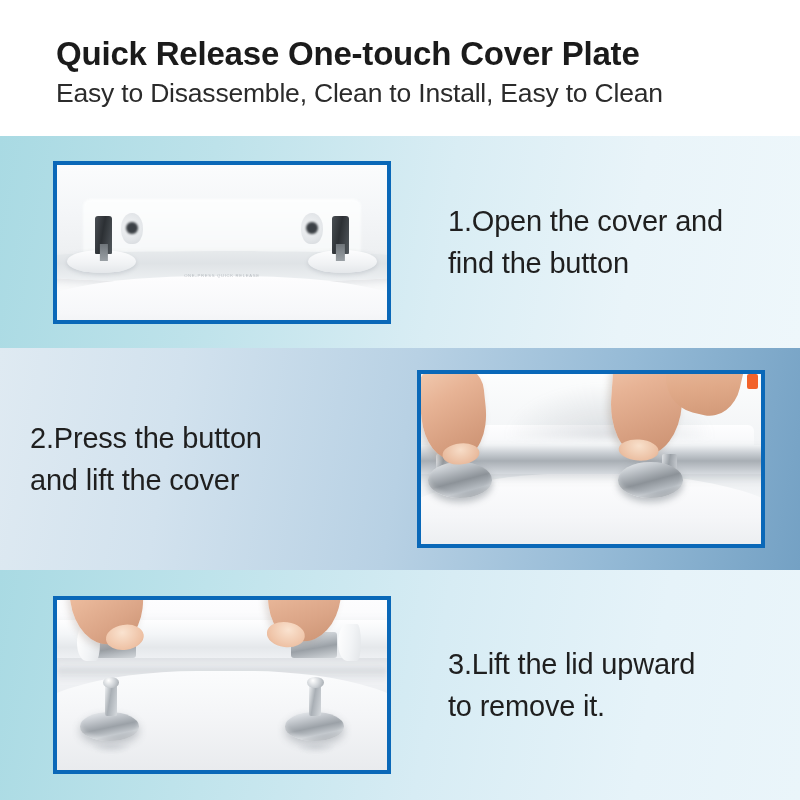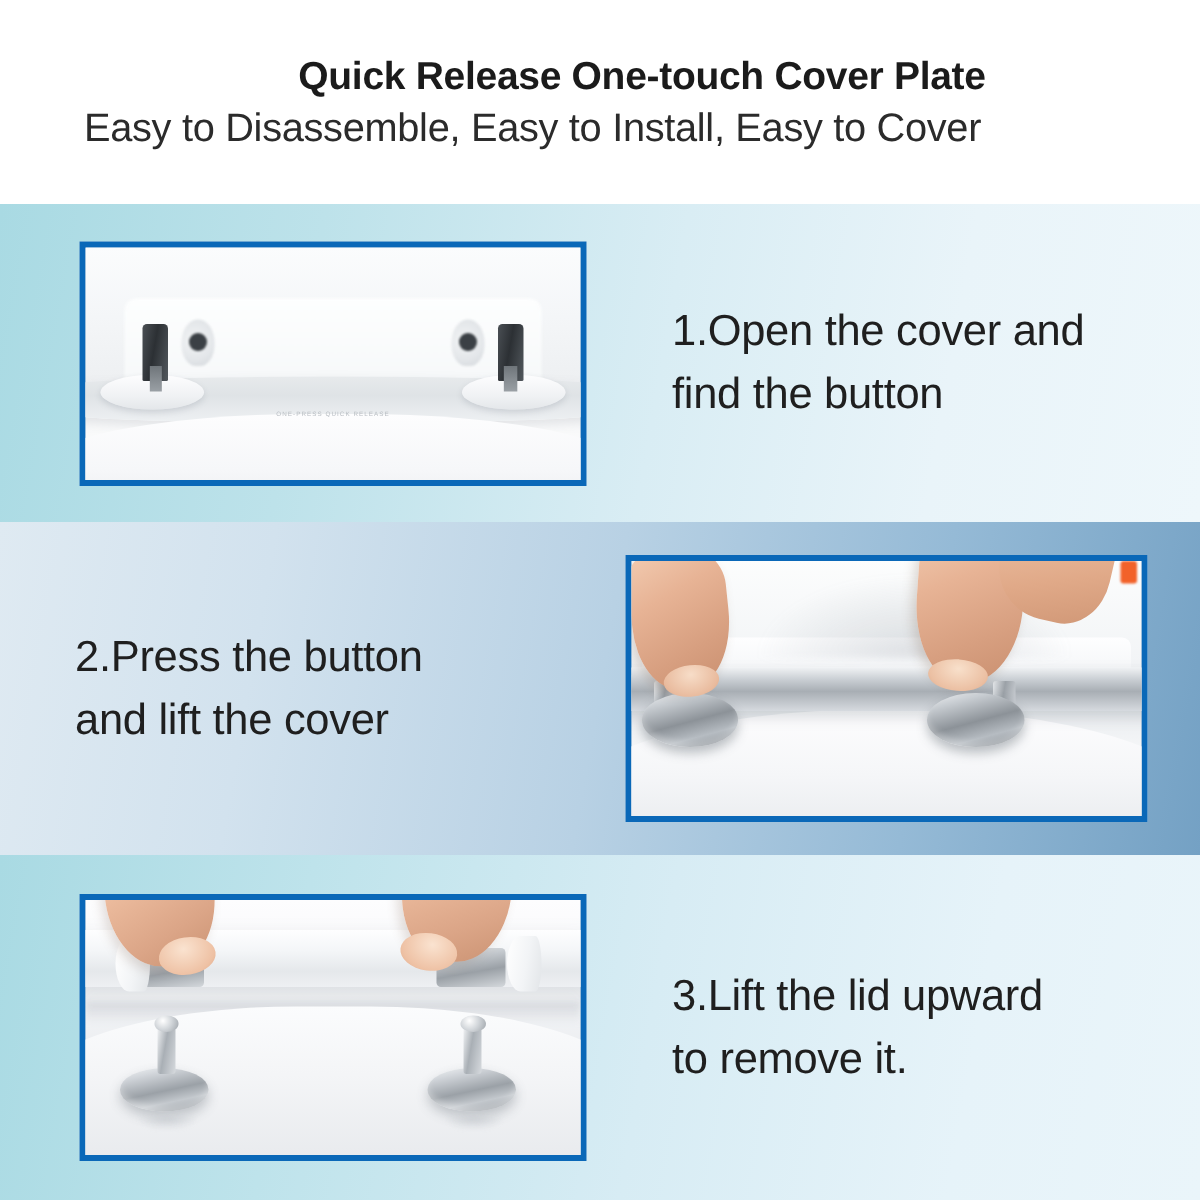--- a/index.html
+++ b/index.html
@@ -25,27 +25,26 @@
     position: absolute;
     left: 0; top: 0;
     width: 800px;
     height: 136px;
     background: #ffffff;
     box-sizing: border-box;
     padding-left: 56px;
     padding-top: 36px;
   }
   .header-title {
-    font-size: 26px;
+    font-size: 33px;
     font-weight: bold;
     color: #1b1b1b;
     letter-spacing: -0.2px;
     line-height: 1.12;
     white-space: nowrap;
-    text-align: center;
   }
   .header-sub {
     margin-top: 5px;
     font-size: 26.5px;
     font-weight: normal;
     color: #2b2b2b;
     letter-spacing: -0.2px;
     line-height: 1.15;
     white-space: nowrap;
   }
@@ -97,21 +96,21 @@
   
   .step-text {
     flex: 1;
     font-size: 29px;
     line-height: 1.46;
     color: #1f1f1f;
     letter-spacing: -0.2px;
     white-space: pre-line;
   }
   .text-right { padding-left: 57px; padding-right: 18px; }
-  .text-left  { padding-left: 50px; padding-right: 18px; }
+  .text-left  { padding-left: 30px; padding-right: 18px; }
 
   
   .p1-bg {
     position: absolute; inset: 0;
     background:
       linear-gradient(180deg, #fbfcfd 0%, #f4f6f8 30%, #eef0f2 56%, #f7f8f9 70%, #fdfdfd 100%);
   }
   .p1-seat {
     position: absolute;
     left: -6%; right: -6%;
@@ -424,21 +423,21 @@
   .p3-reflect.left  { left: 11%; }
   .p3-reflect.right { left: 73%; }
 </style>
 </head>
 <body>
 
 <div id="page">
 
   <div class="header">
     <div class="header-title">Quick Release One-touch Cover Plate</div>
-    <div class="header-sub">Easy to Disassemble, Easy to Install, Easy to Cover</div>
+    <div class="header-sub">Easy to Disassemble, Clean to Install, Easy to Clean</div>
   </div>
 
   <div class="row row-1">
 
     <div class="photo-frame frame-a">
       <div class="photo">
         <div class="p1-bg"></div>
         <div class="p1-back"></div>
         <div class="p1-seat"></div>
         <div class="p1-lower"></div>

